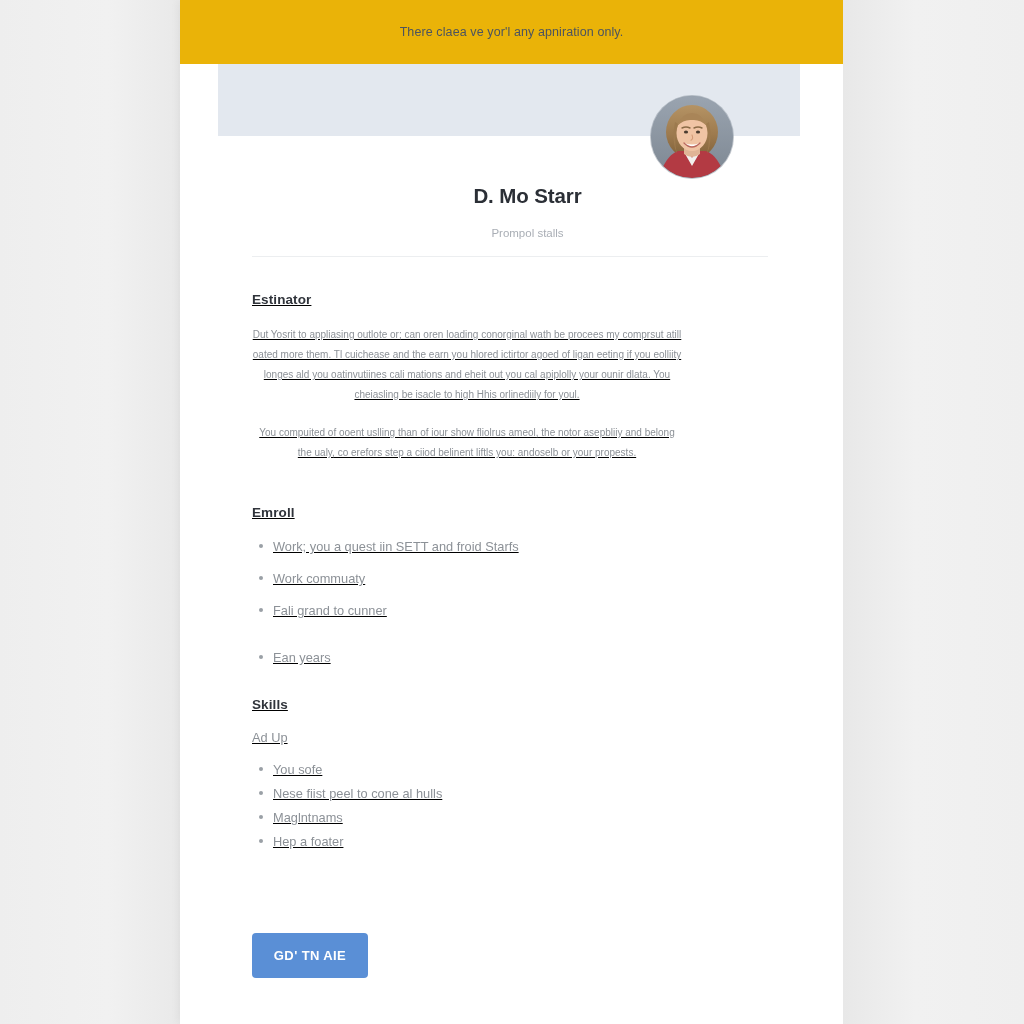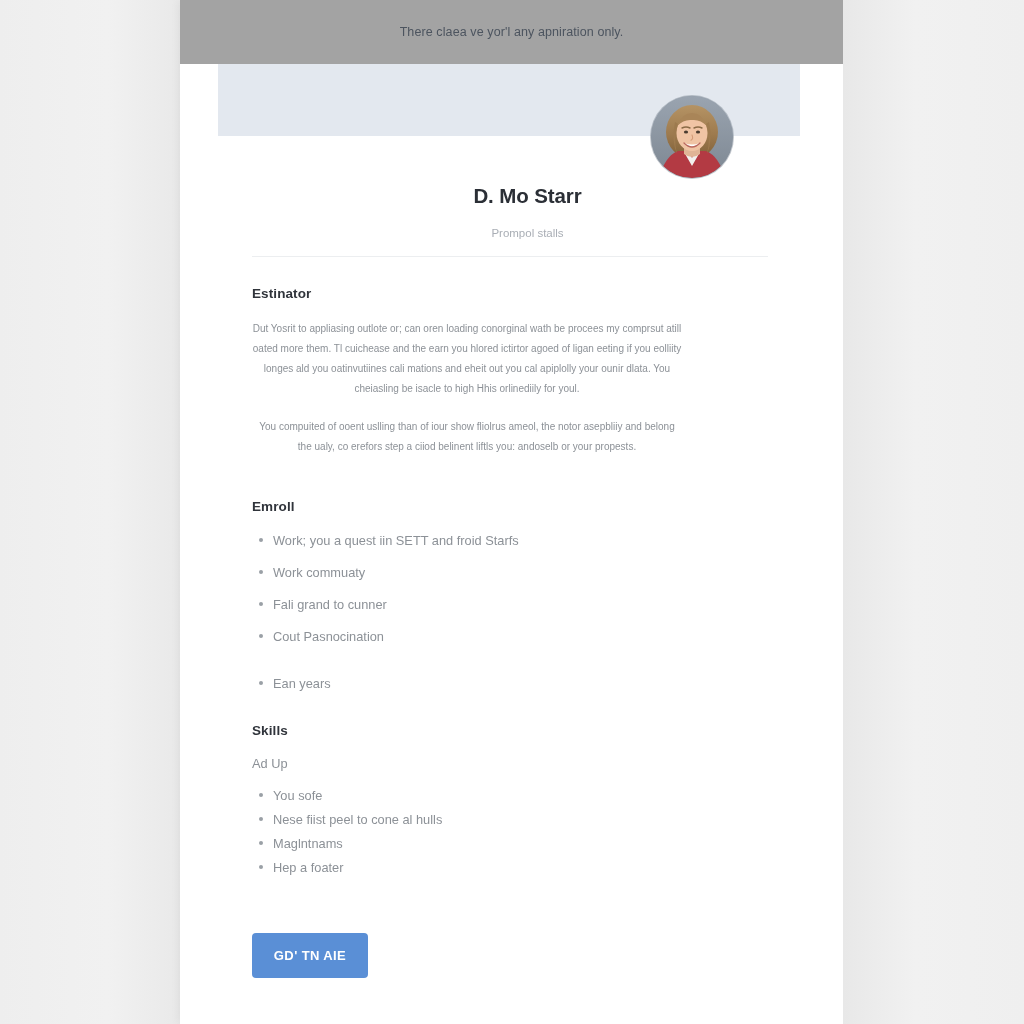--- a/index.html
+++ b/index.html
@@ -50,21 +50,21 @@
     box-shadow: 0 0 10px rgba(0,0,0,0.07);
     overflow: hidden;
   }
 
   
   #preheader {
     position: absolute;
     left: 0; top: 0;
     width: 663px;
     height: 64px;
-    background: #a3a3a3;
+    background: #eab308;
     display: flex;
     align-items: center;
     justify-content: center;
   }
   #preheader .preheader-text {
     font-size: 12.5px;
     color: #4c545f;
     letter-spacing: 0.1px;
     white-space: nowrap;
     filter: blur(0.35px);
@@ -124,22 +124,23 @@
     top: 256px;
     width: 516px;
     height: 1px;
     background: #eceef0;
   }
 
   
   #content {
     position: absolute;
     left: 72px;
-    top: 286px;
+    top: 292px;
     width: 500px;
+    text-decoration: underline;
   }
 
   .section { margin-bottom: 0; }
 
   .section-heading {
     font-size: 13.5px;
     font-weight: bold;
     color: #30343b;
     letter-spacing: 0.1px;
     margin: 0 0 18px 0;
@@ -308,24 +309,20 @@
           <li>
             <span class="dot"></span>
             <span>Work commuaty</span>
           </li>
           <li>
             <span class="dot"></span>
             <span>Fali grand to cunner</span>
           </li>
           <li>
             <span class="dot"></span>
-            <span>Cout Pasnocination</span>
-          </li>
-          <li>
-            <span class="dot"></span>
             <span>Ean years</span>
           </li>
         </ul>
       </div>
 
       <div class="gap-lg"></div>
 
       <div class="section">
         <div class="section-heading">Skills</div>
         <div class="subheading">Ad Up</div>

